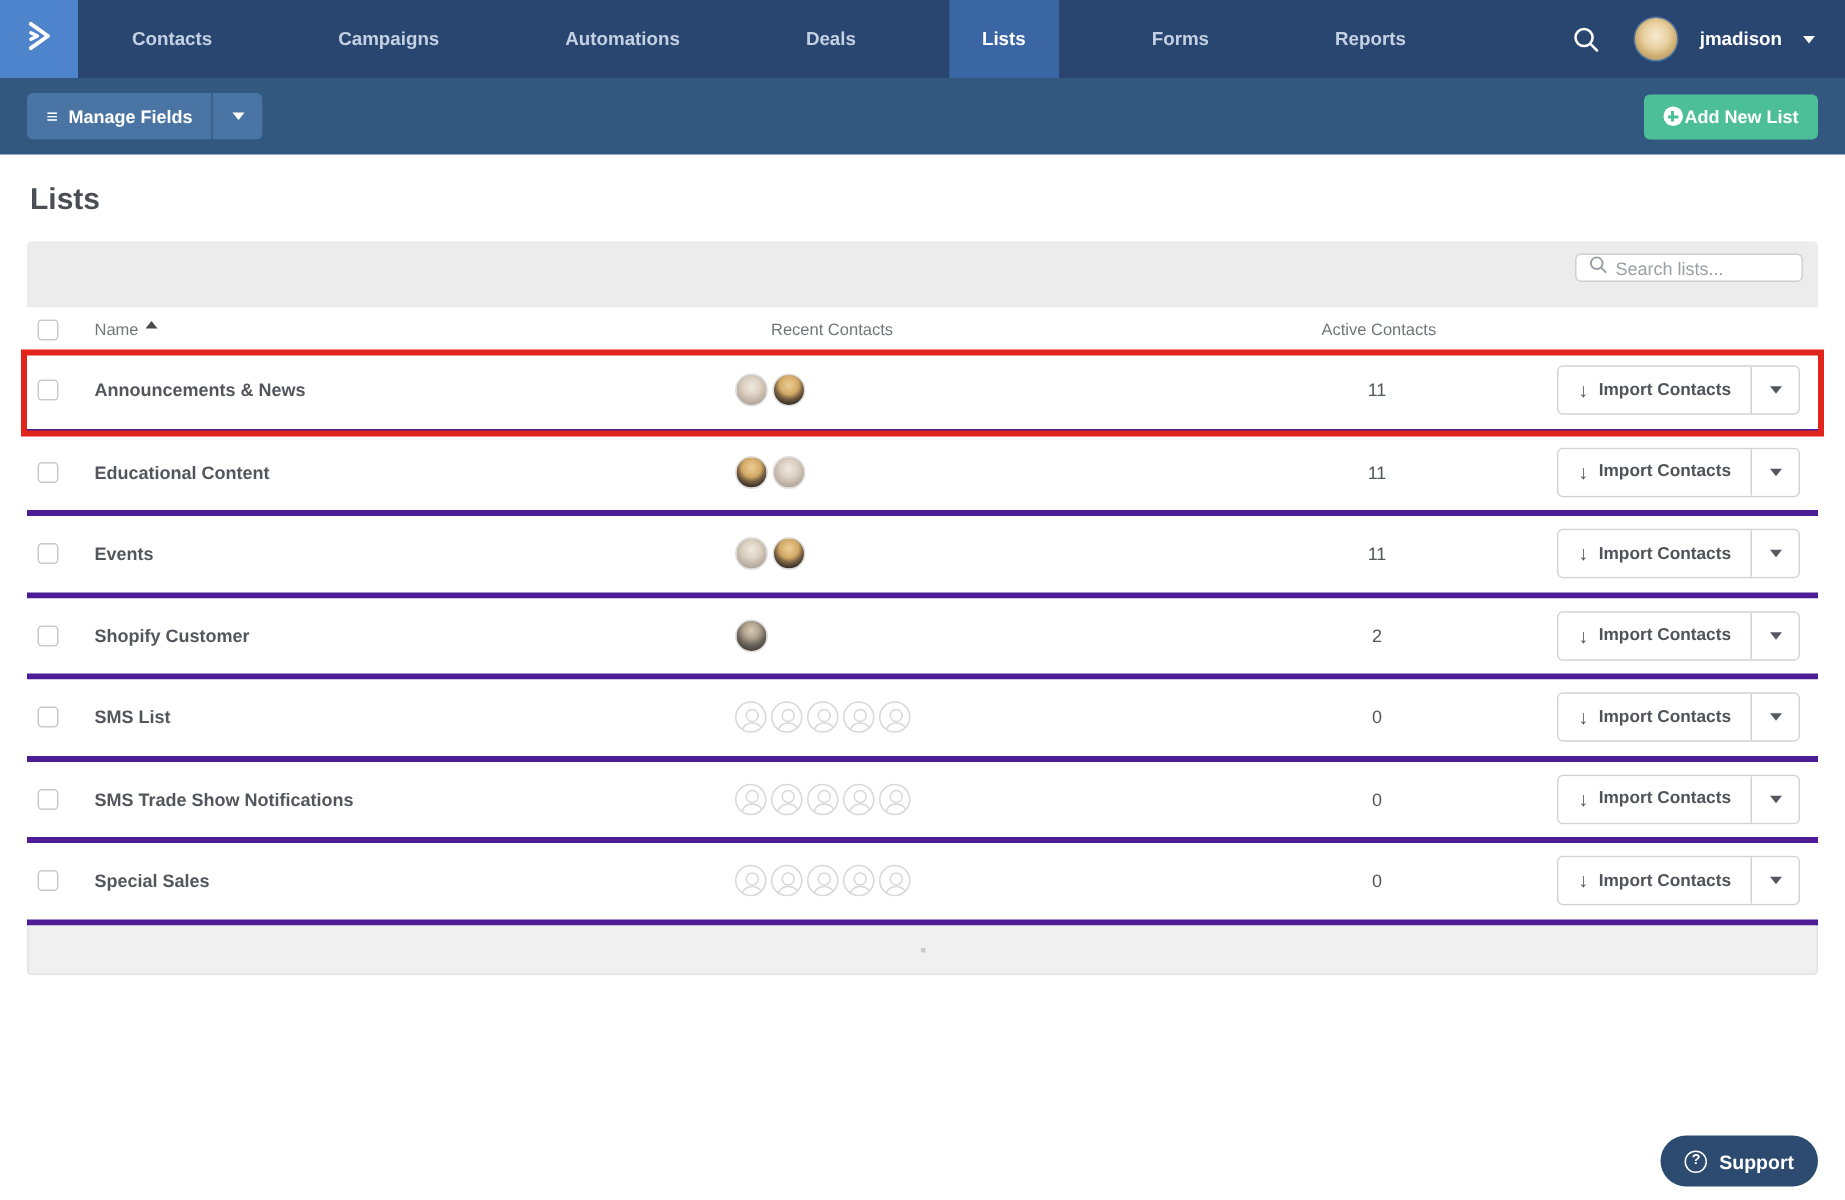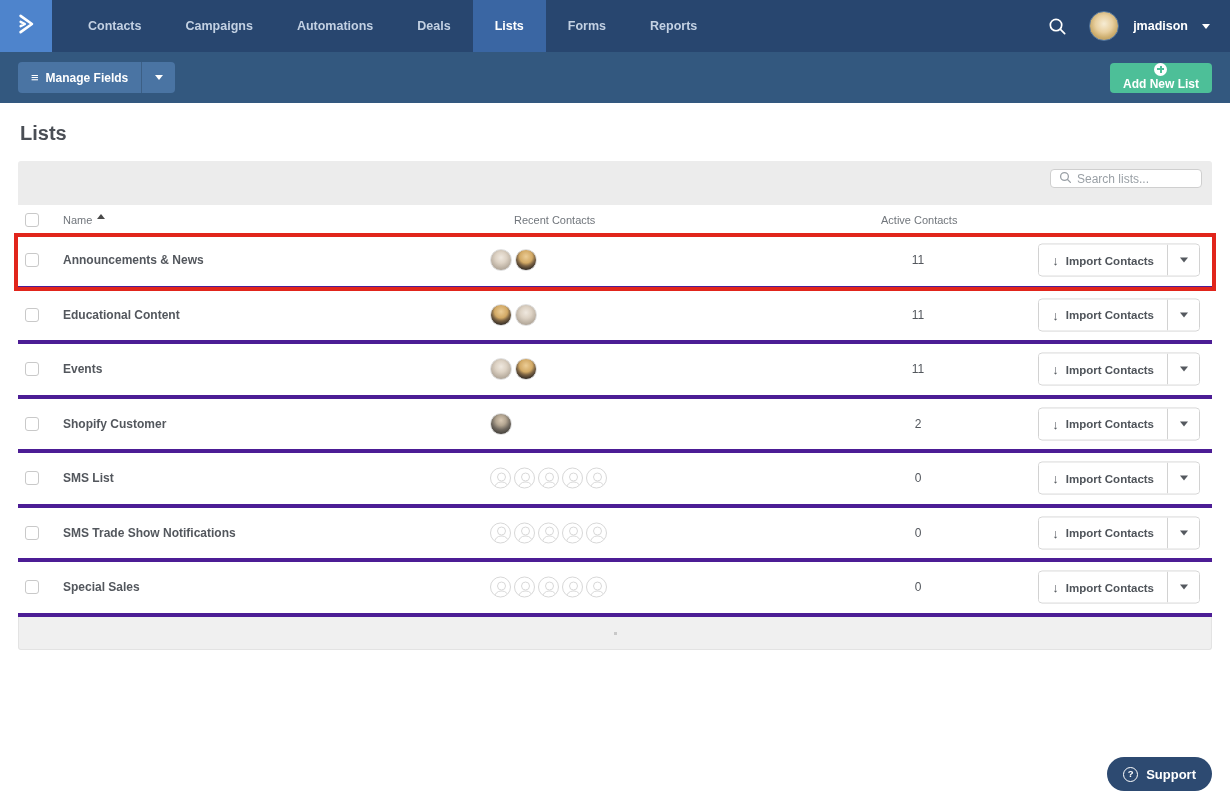--- a/index.html
+++ b/index.html
@@ -8,37 +8,37 @@
     font-family: "Liberation Sans", sans-serif;
     background: #ffffff;
     position: relative;
     overflow: hidden;
   }
   button { font-family: inherit; cursor: pointer; }
 
   
   .topnav { height: 52px; background: #28466f; display: flex; align-items: stretch; }
   .logo { width: 52px; background: #4e84cc; display: flex; align-items: center; justify-content: center; cursor: pointer; flex: 0 0 auto; }
-  .navitems { display: flex; margin-left: 14px; }
+  .navitems { display: flex; margin-left: 14px; gap: 40px; }
   .nav-item { padding: 0 22px; display: flex; align-items: center; color: #c3d1e3; font-size: 12.5px; font-weight: bold; cursor: pointer; }
   .nav-item.active { background: #3a66a3; color: #ffffff; }
   .nav-right { margin-left: auto; display: flex; align-items: center; gap: 14px; padding-right: 20px; }
   .nav-search { display: flex; align-items: center; cursor: pointer; margin-right: 8px; }
   .nav-avatar { width: 30px; height: 30px; border-radius: 50%; flex: 0 0 auto; cursor: pointer;
     background: radial-gradient(circle at 50% 42%, #f6ecd4 0%, #e8cf9f 40%, #c9a968 68%, #9aa2ad 100%);
     border: 1px solid #55779f; }
   .nav-user { color: #ffffff; font-weight: bold; font-size: 12.5px; cursor: pointer; }
 
   
   .subbar { height: 51px; background: #33587f; display: flex; align-items: center; padding: 0 18px; }
   .split { display: flex; height: 31px; border-radius: 4px; overflow: hidden; }
   .split-main { background: #4a74a3; color: #fff; font-weight: bold; font-size: 12px; border: none; padding: 0 13px; display: flex; gap: 7px; align-items: center; }
   .mf-icon { font-size: 13px; line-height: 1; }
   .split-caret { background: #4a74a3; border: none; border-left: 1px solid rgba(0,0,0,0.18); width: 34px; display: flex; align-items: center; justify-content: center; }
-  .add-btn { margin-left: auto; height: 30px; background: #4dbf98; color: #fff; border: none; border-radius: 4px; font-weight: bold; font-size: 12px; padding: 0 13px; display: flex; align-items: center; gap: 1px; flex-direction: column; }
+  .add-btn { margin-left: auto; height: 30px; background: #4dbf98; color: #fff; border: none; border-radius: 4px; font-weight: bold; font-size: 12px; padding: 0 13px; display: flex; align-items: center; gap: 1px; }
   .plus { width: 13px; height: 13px; background: #fff; border-radius: 50%; position: relative; display: inline-block; }
   .plus::before { content: ''; position: absolute; left: 5.5px; top: 3px; width: 2px; height: 7px; background: #4dbf98; }
   .plus::after  { content: ''; position: absolute; left: 3px; top: 5.5px; width: 7px; height: 2px; background: #4dbf98; }
 
   
   .tri { display: inline-block; width: 0; height: 0; border-left: 4px solid transparent; border-right: 4px solid transparent; border-top: 5px solid #fff; }
   .tri-gray { border-top-color: #55595f; }
   .tri-up { display: inline-block; width: 0; height: 0; border-left: 4px solid transparent; border-right: 4px solid transparent; border-bottom: 5px solid #4a4a4a; margin-left: 5px; }
 
   

